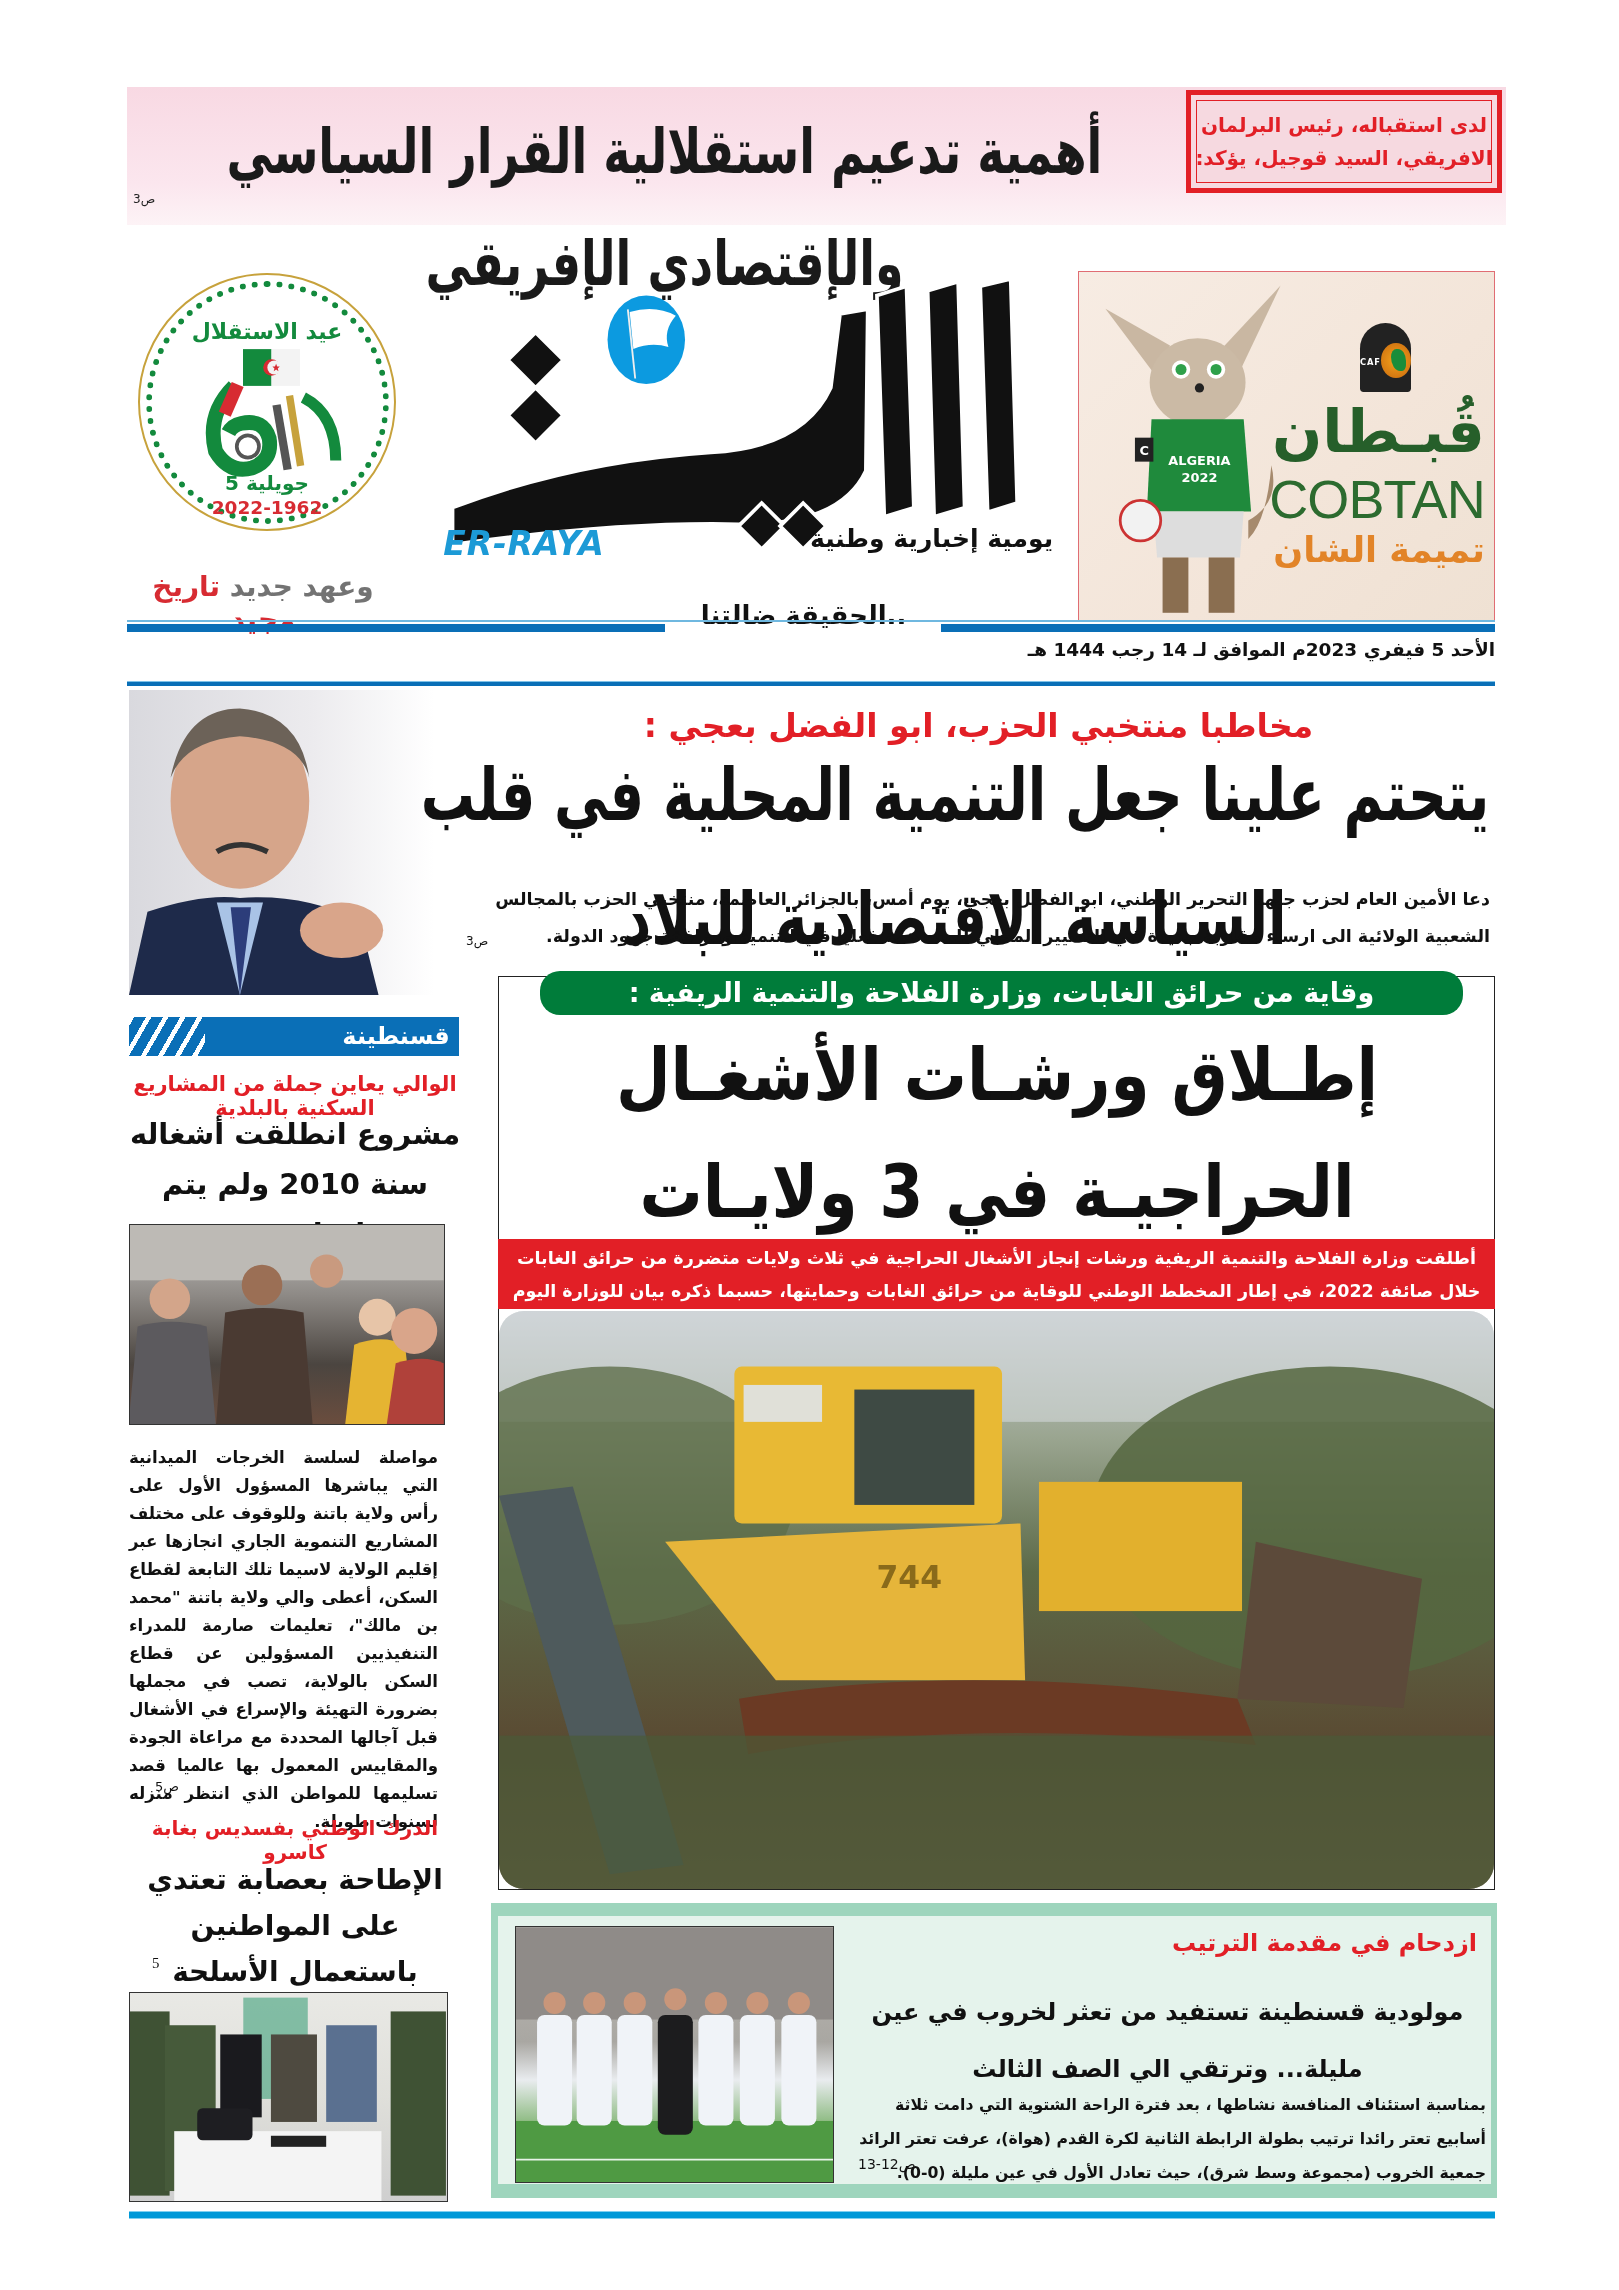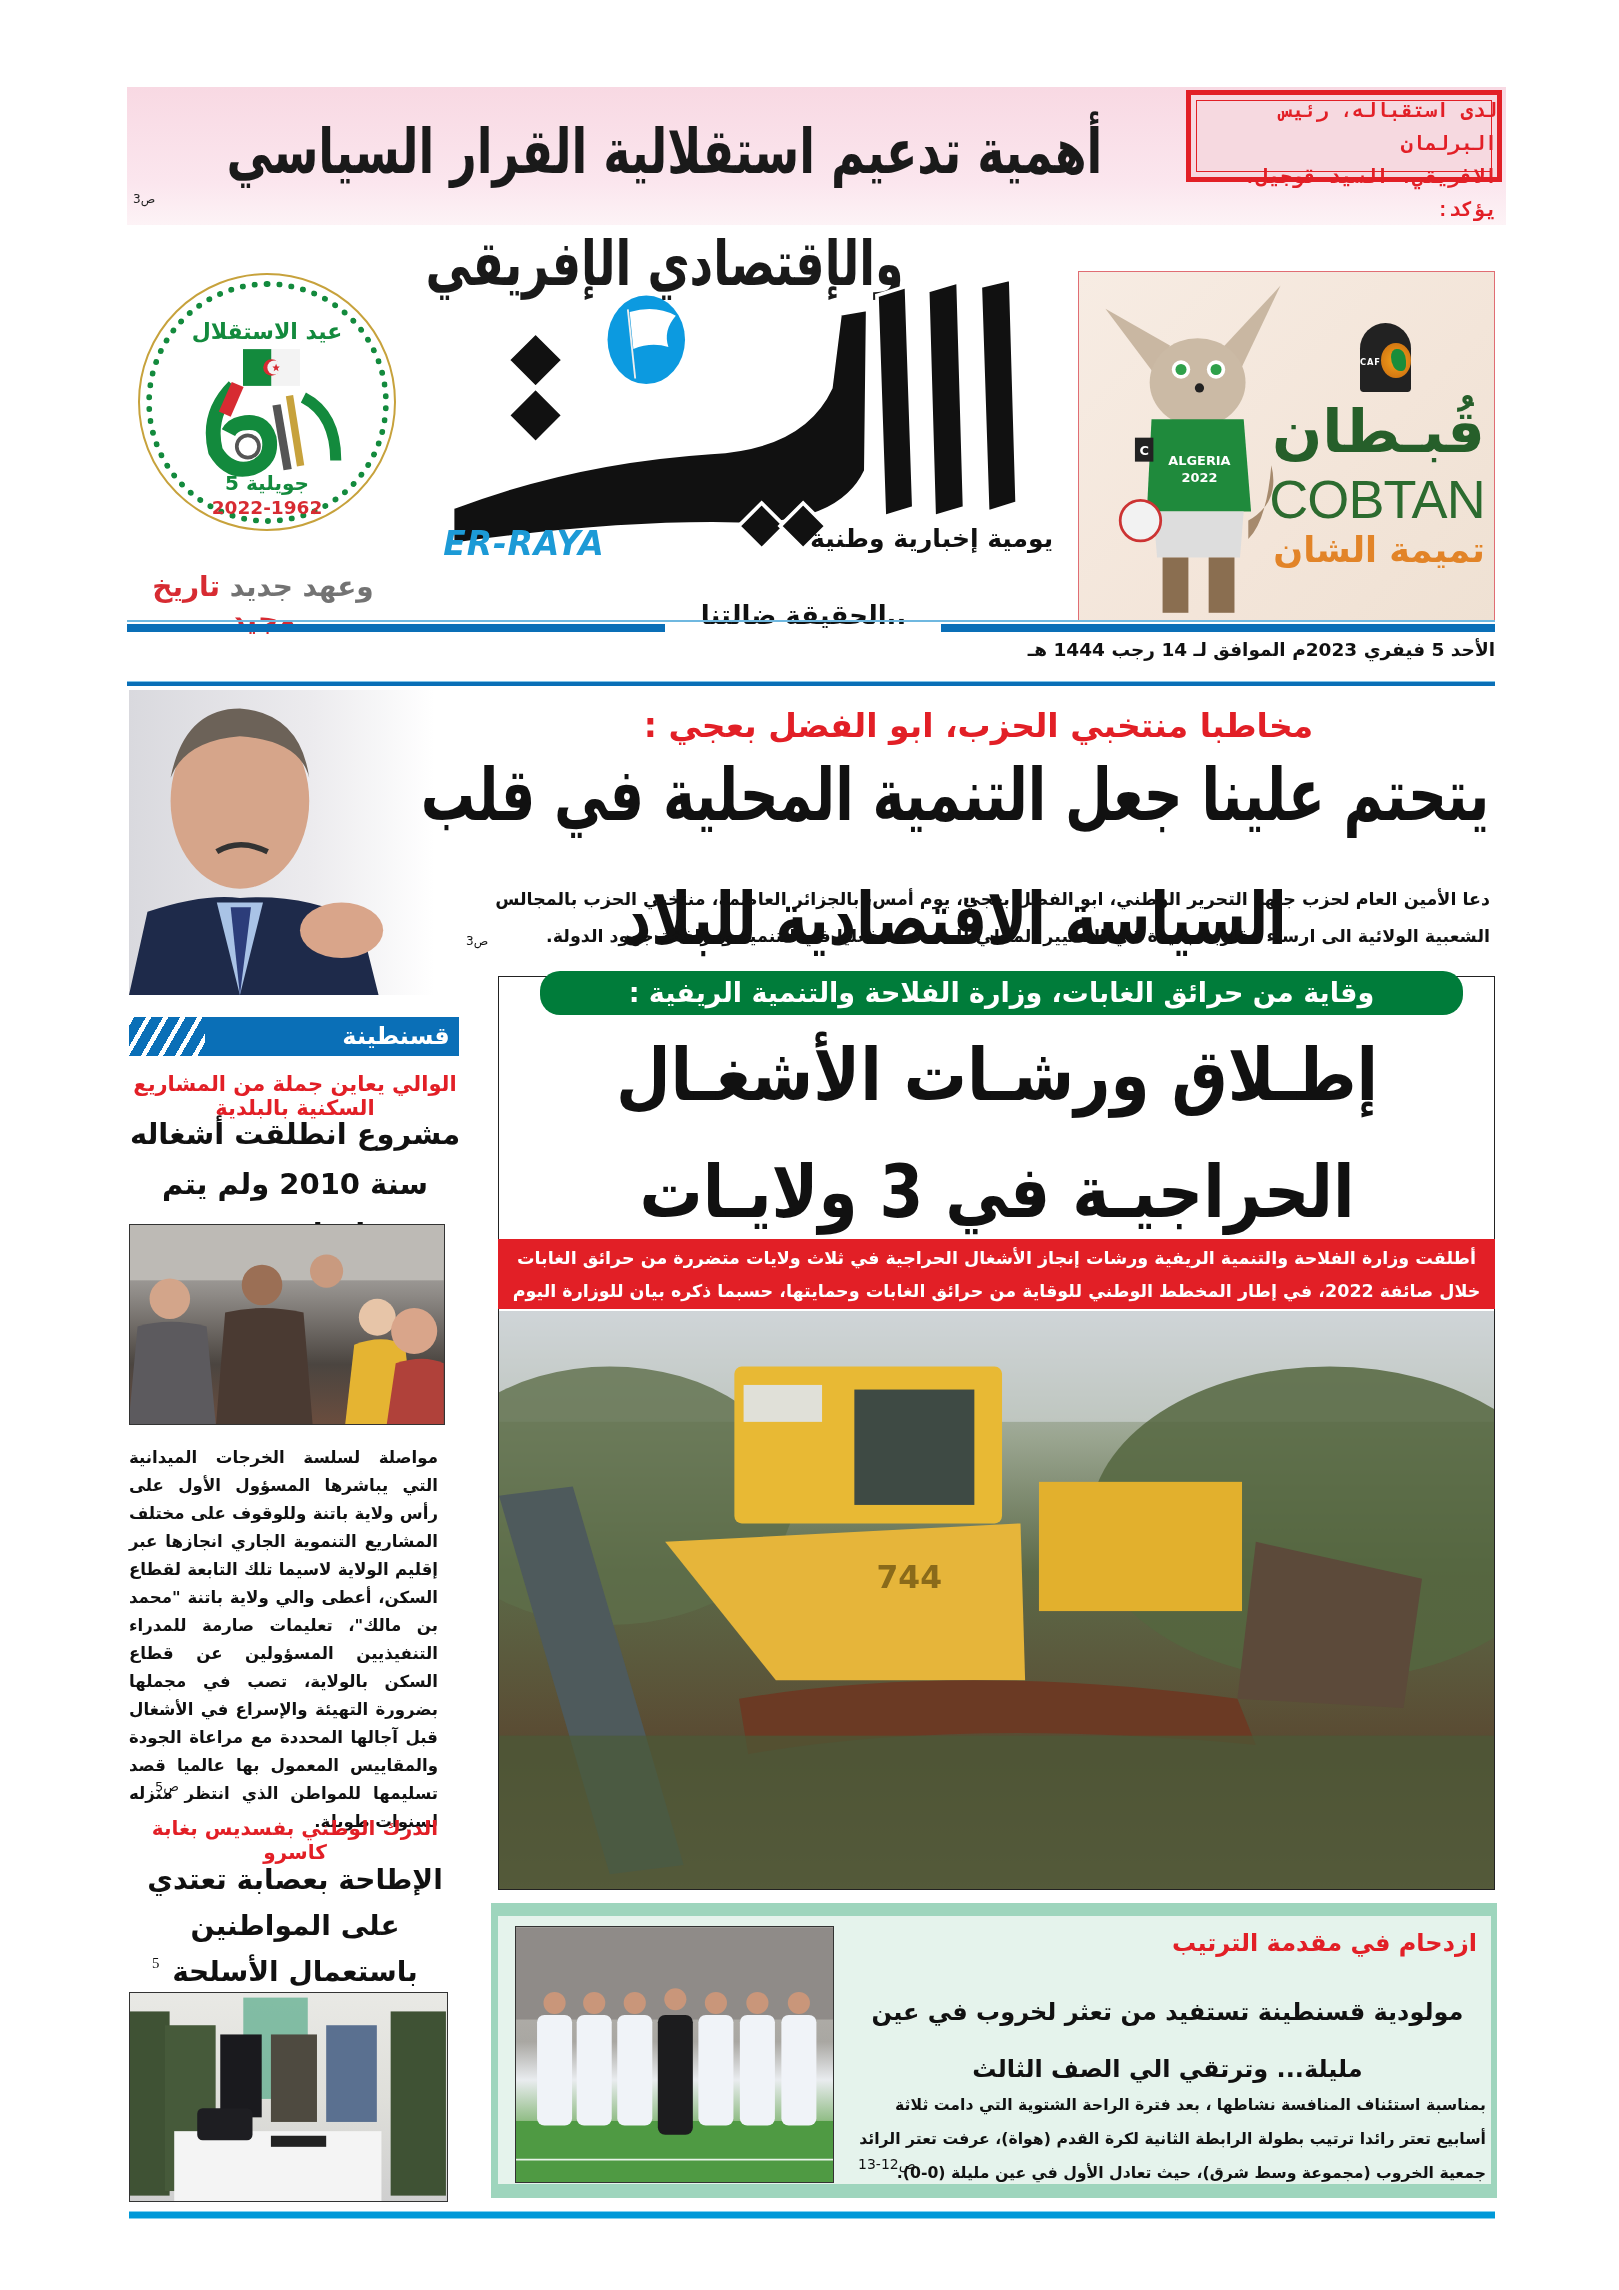--- a/index.html
+++ b/index.html
@@ -7,23 +7,23 @@
   body { position: relative; font-family: "DejaVu Sans", sans-serif; color: #111; }
   .abs { position: absolute; }
   .heavy { font-family: "DejaVu Sans", sans-serif; font-weight: bold; }
 
   
   #top-banner { left: 127px; top: 87px; width: 1379px; height: 138px;
     background: linear-gradient(180deg, #f8d9e3 0%, #fbe6ee 70%, #fdf3f6 100%); }
   #banner-headline { left: 157px; top: 111px; width: 1015px; height: 83px; font-size: 46px;
     line-height: 83px; color: #1a1a1a; text-align: center; letter-spacing: -0.9px; transform: scaleY(1.35); }
   #banner-ref { left: 133px; top: 192px; font-size: 12px; color: #222; }
-  #kicker-box { left: 1186px; top: 90px; width: 316px; height: 92px; border: 5.5px solid #e21f26;
-    background: #f6d9e0; display: flex; flex-direction: column; align-items: center;
-    outline: 1.8px solid #e21f26; outline-offset: -11px; font-family: Liberation Mono, monospace; }
+  #kicker-box { left: 1186px; top: 90px; width: 316px; height: 103px; border: 5.5px solid #e21f26;
+    background: #f6d9e0; display: flex; flex-direction: column; justify-content: center; align-items: center;
+    outline: 1.8px solid #e21f26; outline-offset: -11px; }
   #kicker-box span { display: block; color: #e21f26; font-size: 20px; line-height: 33px; }
 
   
   #anniv-logo { left: 138px; top: 273px; width: 258px; height: 258px; border-radius: 50%;
     border: 2.8px solid #c7a23c; background: #fff; }
   #anniv-stars { position:absolute; inset: 5.5px; border-radius: 50%; border: 6.5px dotted #138a3d; }
   #anniv-title { position:absolute; top: 44px; width: 100%; text-align:center; color: #138a3d; font-size: 22px; }
   #anniv-flag { position:absolute; left: 103px; top: 74px; width: 57px; height: 37px; }
   #anniv-60 { position:absolute; left: 57px; top: 102px; width: 148px; height: 102px; }
   #anniv-date-ar { position:absolute; top: 196px; width:100%; text-align:center; color:#138a3d; font-size: 20px; }
@@ -72,21 +72,21 @@
 
   
   #forest-frame { left: 498px; top: 976px; width: 997px; height: 914px; border: 1.8px solid #222; }
   #forest-kicker { left: 540px; top: 932px; width: 923px; height: 44px; background: #007c3a;
     border-radius: 20px; color: #fff; font-size: 27px; text-align: center; line-height: 44px; margin-top: 39px; }
   #forest-headline { left: 517px; top: 1032px; width: 960px; text-align: center; font-size: 63px; line-height: 102px;
     color: #111; transform: scaleY(1.15); }
   #forest-lede { left: 498px; top: 1239px; width: 997px; height: 70px; background: #e21f26; color: #fff;
     font-size: 17.5px; line-height: 33px; text-align: center; padding-top: 2.8px; }
   #forest-photo { left: 499px; top: 1311px; width: 995px; height: 578px; overflow: hidden;
-    background: linear-gradient(180deg, #c9cfd4 0%, #9aa590 22%, #5c6a48 45%, #5a4a32 75%, #6b5a40 100%); }
+    background: linear-gradient(180deg, #c9cfd4 0%, #9aa590 22%, #5c6a48 45%, #5a4a32 75%, #6b5a40 100%); border-radius: 25px; }
 
   
   #section-tab { left: 129px; top: 1017px; width: 330px; height: 39px; background: #0a6fb7; color: #fff;
     font-size: 24px; line-height: 39px; padding-right: 9.2px; overflow: hidden; }
   #section-stripes { position:absolute; left: 0; top: 0; width: 76px; height: 39px;
     background: repeating-linear-gradient(120deg, #fff 0 4.6px, transparent 4.6px 14.8px); }
   #section-label { position:absolute; right: 9.2px; top: 0; }
   #const-kicker { left: 129px; top: 1072px; width: 332px; text-align: center; font-size: 21px; color: #e21f26; }
   #const-headline { left: 129px; top: 1109px; width: 332px; text-align: center; font-size: 29px; line-height: 50px; color: #111; }
   #const-photo { left: 129px; top: 1224px; width: 316px; height: 201px; border: 1.8px solid #333; overflow: hidden;

